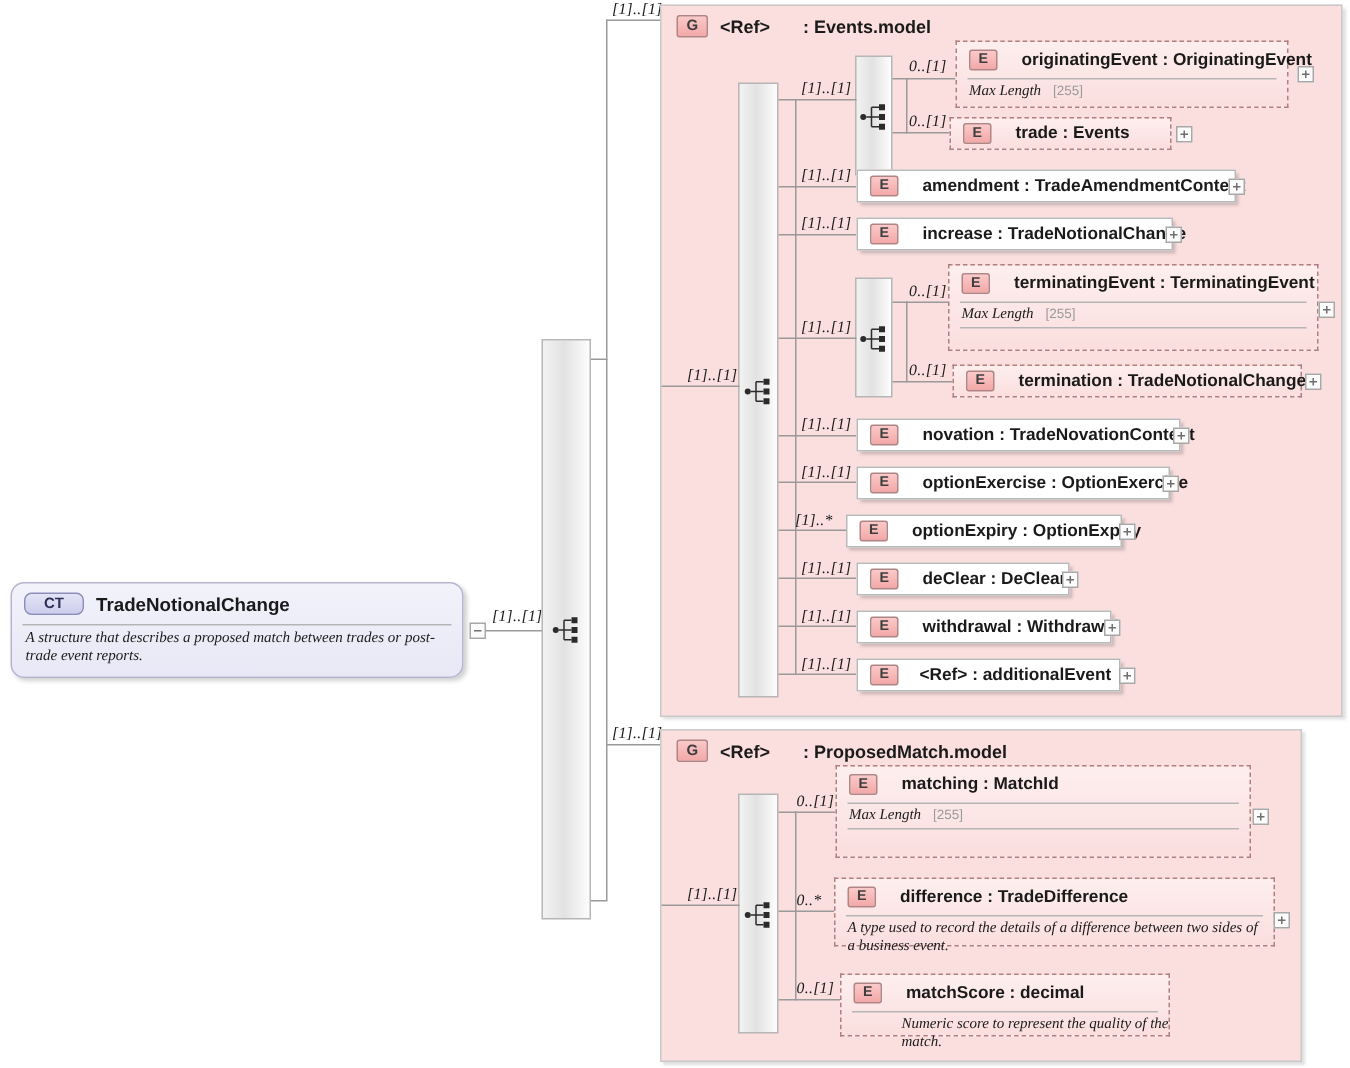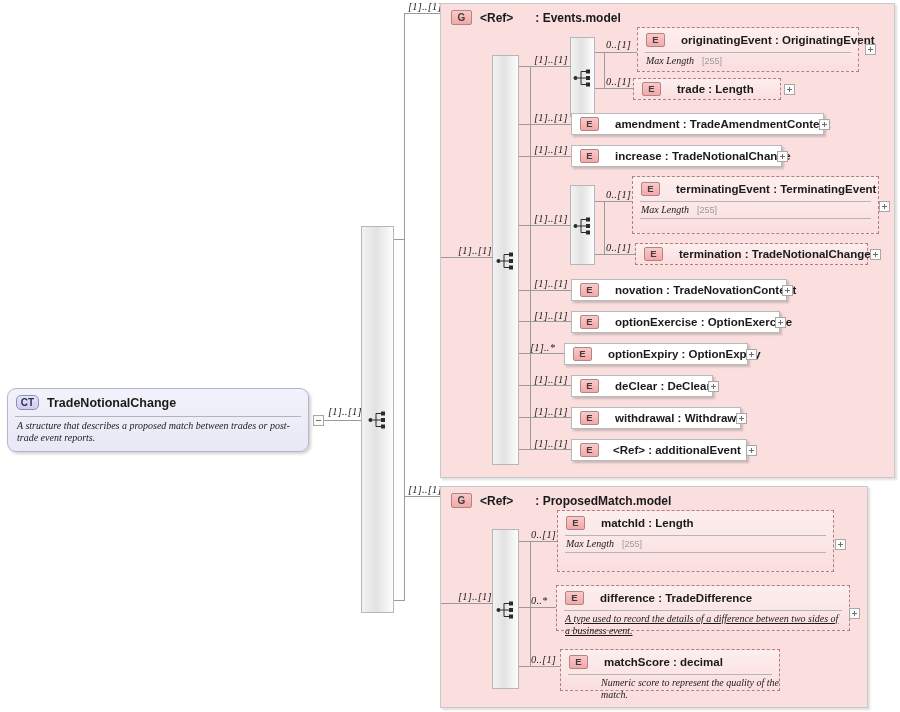--- a/index.html
+++ b/index.html
@@ -49,21 +49,21 @@
     font-size: 10px; font-weight: bold;
     font-family: "Liberation Sans", sans-serif;
     color: #3d3d3d;
     border: 1px solid #b08585;
     border-radius: 2px;
     background: linear-gradient(#fbc9c9, #f3a8a8);
     margin-right: 8px;
     line-height: 1;
   }
   .tag.ct {
-    width: 23px;
+    width: 40px;
     border: 1px solid #8d8dbb;
     border-radius: 5px;
     background: linear-gradient(#e4e4f6, #cdcdec);
     color: #2d2d55;
   }
   .tag.e {
     width: 19px; height: 14px;
     font-size: 9.5px;
   }
   .group-title {
@@ -273,21 +273,21 @@
     <div class="node-rule" style="top:24px;"></div>
     <div class="facet" style="left:8px; top:27px;">
       <span>Max Length</span><span class="val">[255]</span>
     </div>
   </div>
   <div class="expander plus" style="left:865px; top:44px;"></div>
 
   <div class="node optional" style="left:633px; top:78px; width:148px; height:22px;">
     <div class="node-title" style="top:3px;">
       <span class="tag e">E</span>
-      <span class="node-label" style="margin-left:8px;">trade      : Length</span>
+      <span class="node-label" style="margin-left:8px;">trade      : Events</span>
     </div>
   </div>
   <div class="expander plus" style="left:784px; top:84px;"></div>
 
   <div class="node" style="left:571px; top:113px; width:253px; height:22px;">
     <div class="node-title" style="top:3px;">
       <span class="tag e">E</span>
       <span class="node-label" style="margin-left:8px;">amendment : TradeAmendmentContent</span>
     </div>
   </div>
@@ -433,37 +433,37 @@
   <div class="hline" style="left:530px; top:541px; width:27px;"></div>
   <div class="hline" style="left:530px; top:607px; width:26px;"></div>
   <div class="hline" style="left:530px; top:666px; width:30px;"></div>
   <div class="card" style="left:531px; top:529px;">0..[1]</div>
   <div class="card" style="left:531px; top:595px;">0..*</div>
   <div class="card" style="left:531px; top:654px;">0..[1]</div>
 
   <div class="node optional" style="left:557px; top:510px; width:277px; height:62px;">
     <div class="node-title">
       <span class="tag e">E</span>
-      <span class="node-label" style="margin-left:8px;">matchId  : Length</span>
+      <span class="node-label" style="margin-left:8px;">matching  : MatchId</span>
     </div>
     <div class="node-rule" style="top:24px;"></div>
     <div class="facet" style="left:8px; top:27px;">
       <span>Max Length</span><span class="val">[255]</span>
     </div>
     <div class="node-rule" style="top:41px;"></div>
   </div>
   <div class="expander plus" style="left:835px; top:539px;"></div>
 
   <div class="node optional" style="left:556px; top:585px; width:294px; height:46px;">
     <div class="node-title">
       <span class="tag e">E</span>
       <span class="node-label" style="margin-left:8px;">difference : TradeDifference</span>
     </div>
     <div class="node-rule" style="top:24px;"></div>
-    <div class="doc" style="left:8px; top:27px; width:280px;text-decoration:underline;">A type used to record the details of a difference between two sides of a business event.</div>
+    <div class="doc" style="left:8px; top:27px; width:280px;">A type used to record the details of a difference between two sides of a business event.</div>
   </div>
   <div class="expander plus" style="left:849px; top:608px;"></div>
 
   <div class="node optional" style="left:560px; top:649px; width:220px; height:42px;">
     <div class="node-title">
       <span class="tag e">E</span>
       <span class="node-label" style="margin-left:8px;">matchScore : decimal</span>
     </div>
     <div class="node-rule" style="top:24px;"></div>
     <div class="doc" style="left:8px; top:27px; width:206px;margin-left:32px;">Numeric score to represent the quality of the match.</div>

